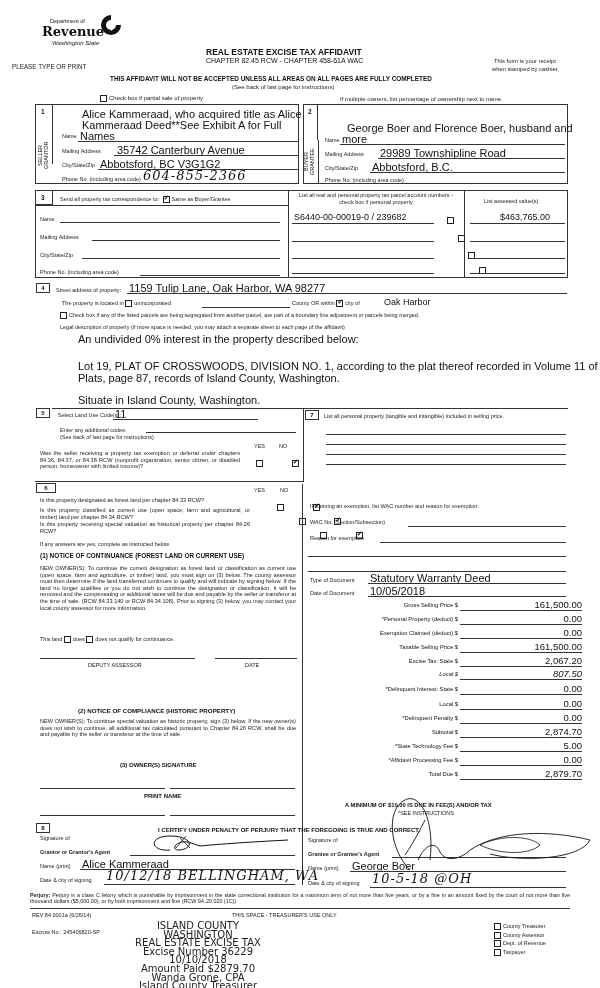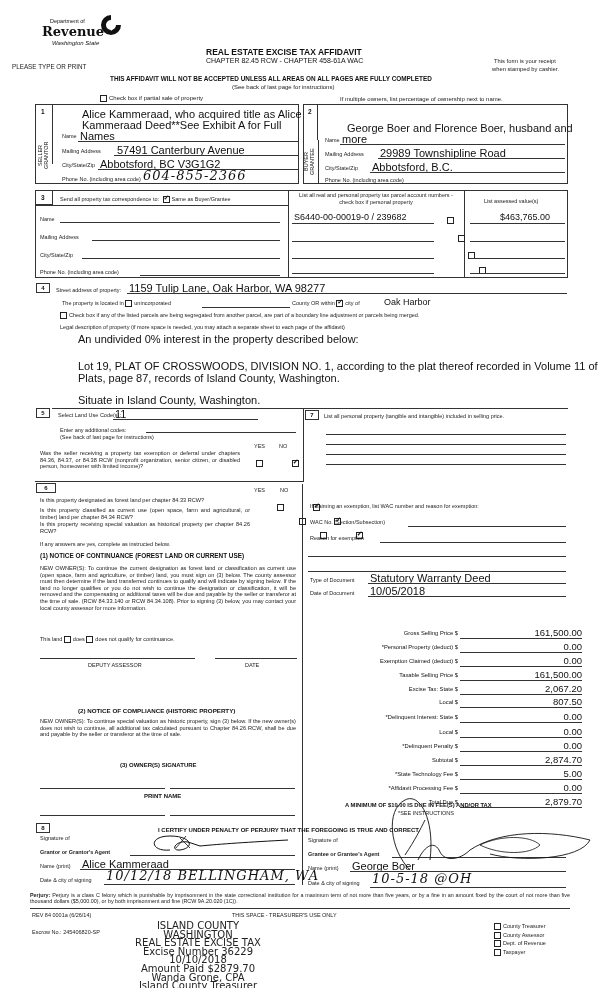--- a/index.html
+++ b/index.html
@@ -9,21 +9,21 @@
   .line { position: absolute; border-bottom: 1px solid #333; height: 0; }
   .box { position: absolute; border: 1px solid #333; }
   .tiny { font-size: 5.5px; color: #222; white-space: nowrap; }
   .sm { font-size: 6px; color: #222; white-space: nowrap; }
   .typed { font-size: 11px; color: #111; white-space: nowrap; }
   .hand { font-family: "DejaVu Serif", serif; font-style: italic; font-size: 13px; color: #111; white-space: nowrap; letter-spacing: 1px; }
   .num { position: absolute; font-size: 6.5px; font-weight: bold; }
   .cb { display: inline-block; width: 7px; height: 7px; border: 1px solid #222; vertical-align: middle; position: relative; margin-right: 2px; }
   .cb.checked::after { content: "✓"; position: absolute; left: 0px; top: -3px; font-size: 7px; font-weight: bold; }
   .numbox { position: absolute; border: 1px solid #333; width: 14px; height: 10px; font-size: 6px; font-weight: bold; text-align: center; line-height: 9px; }
-  .money-row { position: absolute; left: 310px; width: 280px; height: 12px; margin-top: 28px; }
+  .money-row { position: absolute; left: 310px; width: 280px; height: 12px; }
   .money-row .lbl { position: absolute; right: 132px; top: 3px; font-size: 5.8px; }
   .money-row .val { position: absolute; right: 8px; top: 0; font-size: 9.5px; }
   .money-row .ul { position: absolute; left: 150px; right: 8px; bottom: 0; border-bottom: 1px solid #333; }
   .vert { position: absolute; writing-mode: vertical-rl; transform: rotate(180deg); font-size: 5.5px; text-align: center; }
   .para { position: absolute; font-size: 5.6px; line-height: 6.6px; text-align: justify; color: #222; }
   .center { text-align: center; }
   .bold { font-weight: bold; }
 </style>
 </head>
 <body>
@@ -59,21 +59,21 @@
 <div class="num" style="left:41px;top:108px;">1</div>
 <div class="vert" style="left:37px;top:140px;width:14px;height:30px;">SELLER GRANTOR</div>
 
 <div class="abs typed" style="left:82px;top:108px;">Alice Kammeraad, who acquired title as Alice</div>
 <div class="abs typed" style="left:82px;top:119px;">Kammeraad Deed**See Exhibit A for Full</div>
 <div class="abs tiny" style="left:62px;top:133px;">Name</div>
 <div class="abs typed" style="left:80px;top:130px;">Names</div>
 <div class="line" style="left:78px;top:141px;width:220px;"></div>
 
 <div class="abs tiny" style="left:62px;top:148px;">Mailing Address</div>
-<div class="abs typed" style="left:117px;top:144px;">57491 Canterbury Avenue</div>
+<div class="abs typed" style="left:117px;top:144px;">35742 Canterbury Avenue</div>
 <div class="line" style="left:114px;top:155px;width:184px;"></div>
 
 <div class="abs tiny" style="left:62px;top:162px;">City/State/Zip</div>
 <div class="abs typed" style="left:100px;top:158px;">Abbotsford, BC  V3G1G2</div>
 <div class="line" style="left:98px;top:169px;width:200px;"></div>
 
 <div class="abs tiny" style="left:62px;top:176px;">Phone No. (including area code)</div>
 <div class="abs hand" style="left:143px;top:168px;">604-855-2366</div>
 
 <div class="box" style="left:303px;top:104px;width:265px;height:80px;"></div>
@@ -268,21 +268,21 @@
   <div class="money-row" style="top:641px;">
       <span class="lbl">Taxable Selling Price $</span>
       <span class="val">161,500.00</span>
       <span class="ul"></span>
     </div>
   <div class="money-row" style="top:655px;">
       <span class="lbl">Excise Tax:  State $</span>
       <span class="val">2,067.20</span>
       <span class="ul"></span>
     </div>
-  <div class="money-row" style="top:668px;">
+  <div class="money-row" style="top:668px;font-style:italic;">
       <span class="lbl">Local $</span>
       <span class="val">807.50</span>
       <span class="ul"></span>
     </div>
   <div class="money-row" style="top:683px;">
       <span class="lbl">*Delinquent Interest:  State $</span>
       <span class="val">0.00</span>
       <span class="ul"></span>
     </div>
   <div class="money-row" style="top:698px;">

